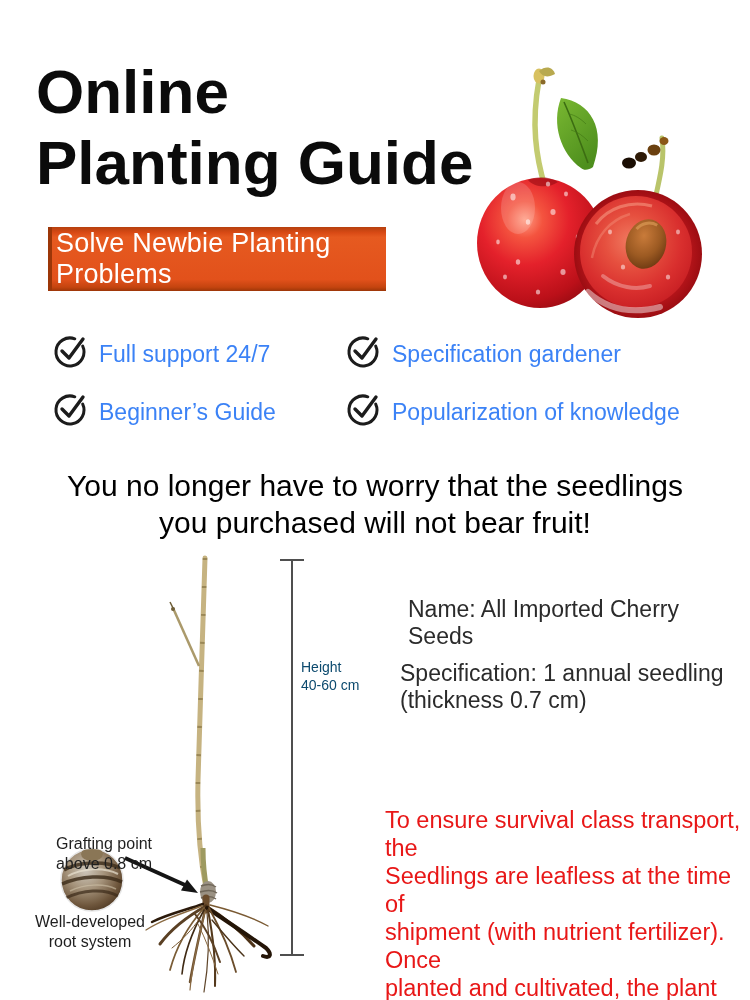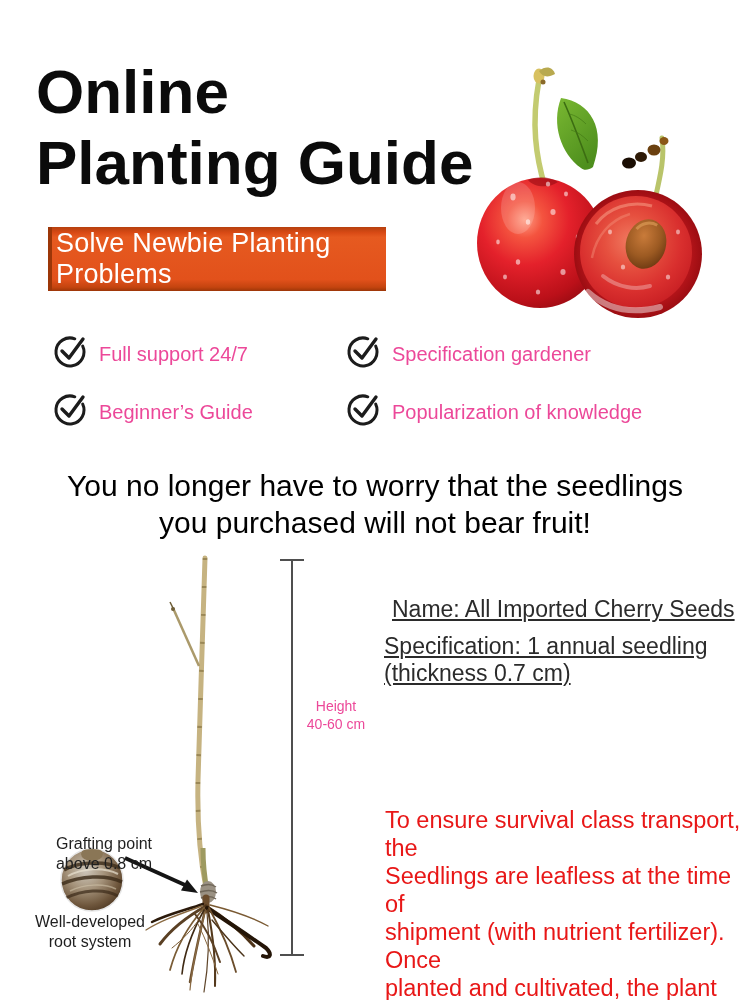--- a/index.html
+++ b/index.html
@@ -12,30 +12,30 @@
     font-weight:bold;color:#0b0b0b;letter-spacing:0;}
   
   .banner{position:absolute;left:48px;top:227px;width:338px;height:64px;
     background:linear-gradient(180deg,#b6400e 0%,#d94a15 9%,#e65a20 16%,#e2511b 82%,#c4440f 94%,#9c3608 100%);
     border-left:4px solid #9c3608;display:flex;align-items:center;box-sizing:border-box;
     padding-left:4px;}
   .banner span{color:#ffffff;font-size:27px;letter-spacing:0.2px;}
   
   .feature{position:absolute;display:flex;align-items:center;height:42px;}
   .feature .ic{width:40px;height:40px;flex:0 0 40px;margin-right:9px;}
-  .feature .lbl{font-size:20px;color:#ec4899;margin-top:8px;}
+  .feature .lbl{font-size:23px;color:#3b82f6;margin-top:8px;}
   
   .headline{position:absolute;left:0;top:467px;width:750px;text-align:center;
     font-size:30px;line-height:37px;font-weight:normal;color:#000;}
   
   .fig-label{position:absolute;text-align:center;color:#1f1f1f;font-size:16px;line-height:20px;}
-  .lbl-height{left:301px;top:697px;width:70px;font-size:14px;line-height:18px;color:#ec4899;text-align:center;position:absolute;}
+  .lbl-height{left:301px;top:658px;width:70px;font-size:14px;line-height:18px;color:#0c4a6e;position:absolute;}
   
   .info{position:absolute;left:384px;top:596px;width:360px;color:#2b2b2b;font-size:23px;line-height:27px;}
-  .info .para{margin:0 0 10px 0;text-decoration:underline;}
+  .info .para{margin:0 0 10px 16px;}
   .info .name-line{padding-left:8px;}
   .info .adv{padding-left:6px;}
   
   .notice{position:absolute;left:385px;top:806px;width:360px;color:#e81717;
     font-size:23.5px;line-height:28px;}
   svg{display:block;}
   .abs{position:absolute;}
 </style>
 </head>
 <body>

